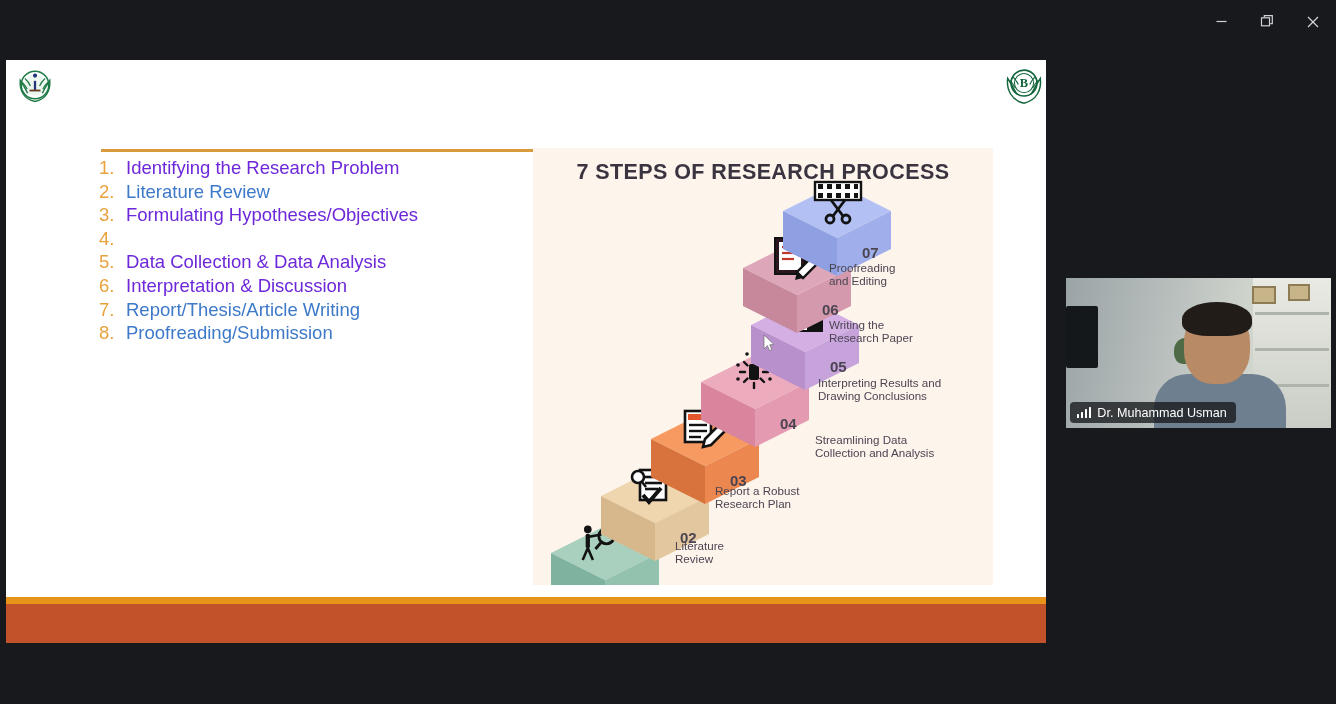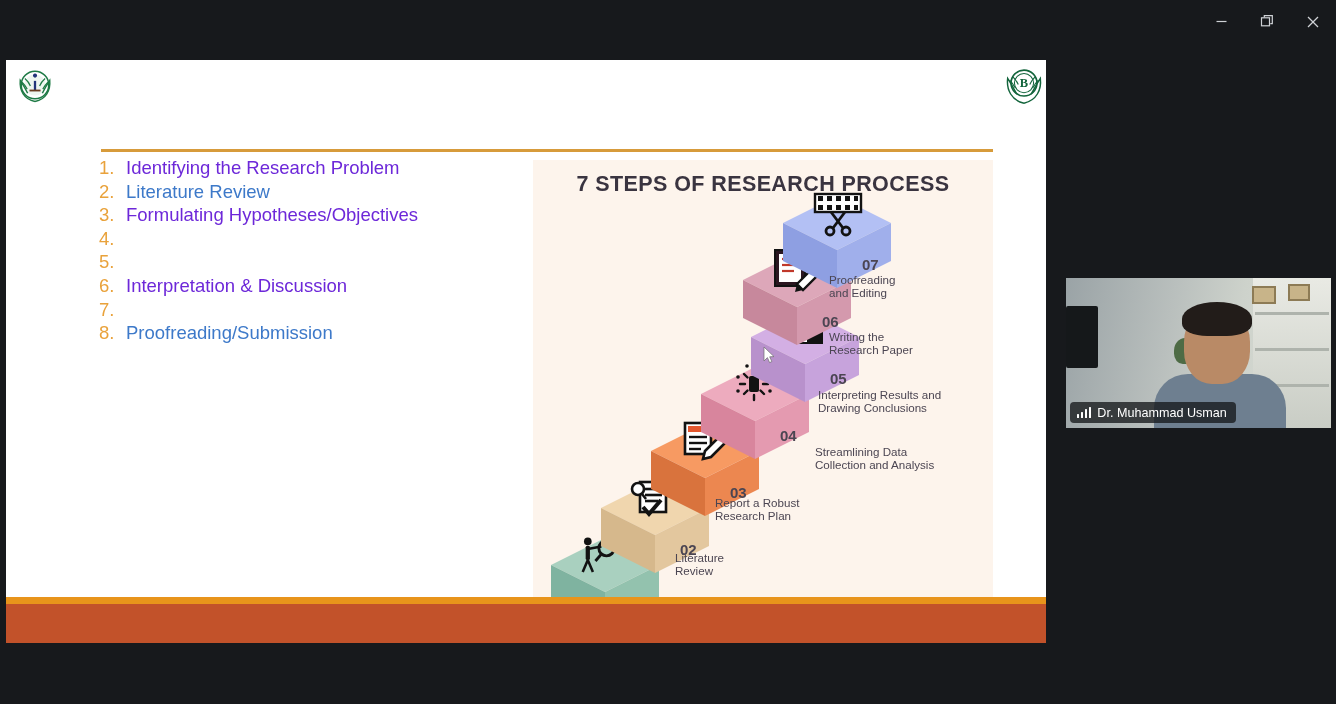--- a/index.html
+++ b/index.html
@@ -45,21 +45,21 @@
   .li { display: flex; align-items: baseline; height: 23.6px; }
   .li .num {
     width: 27px; text-align: left; color: #E9A23B; font-size: 18.5px;
     font-family: "Liberation Sans", sans-serif;
   }
   .li .txt { font-size: 18.5px; color: #6d28d9; white-space: nowrap; }
   .li .txt.blue { color: #3D79C9; }
 
   
   .info {
-    position: absolute; left: 527px; top: 100px; width: 460px; height: 437px;
+    position: absolute; left: 527px; top: 88px; width: 460px; height: 437px;
     background: #FDF4EC; overflow: hidden;
   }
   .info-title {
     position: absolute; left: 0; top: 12px; width: 460px; text-align: center;
     font-size: 21.5px; font-weight: bold; color: #3a3440; letter-spacing: .4px;
   }
   .steps { position: absolute; left: 0; top: 0; width: 460px; height: 437px; }
   .step-label {
     position: absolute; font-size: 11.6px; color: #4b4552; line-height: 12.9px;
     font-family: "Liberation Sans", sans-serif;
@@ -166,27 +166,29 @@
       </div>
       <div class="li">
         <span class="num">3.</span>
         <span class="txt">Formulating Hypotheses/Objectives</span>
       </div>
       <div class="li">
         <span class="num">4.</span>
       </div>
       <div class="li">
         <span class="num">5.</span>
+        <span class="txt">Data Collection &amp; Data Analysis</span>
       </div>
       <div class="li">
         <span class="num">6.</span>
         <span class="txt">Interpretation &amp; Discussion</span>
       </div>
       <div class="li">
         <span class="num">7.</span>
+        <span class="txt blue">Report/Thesis/Article Writing</span>
       </div>
       <div class="li">
         <span class="num">8.</span>
         <span class="txt blue">Proofreading/Submission</span>
       </div>
     </div>
 
     <div class="info">
       <div class="info-title">7 STEPS OF RESEARCH PROCESS</div>
 

